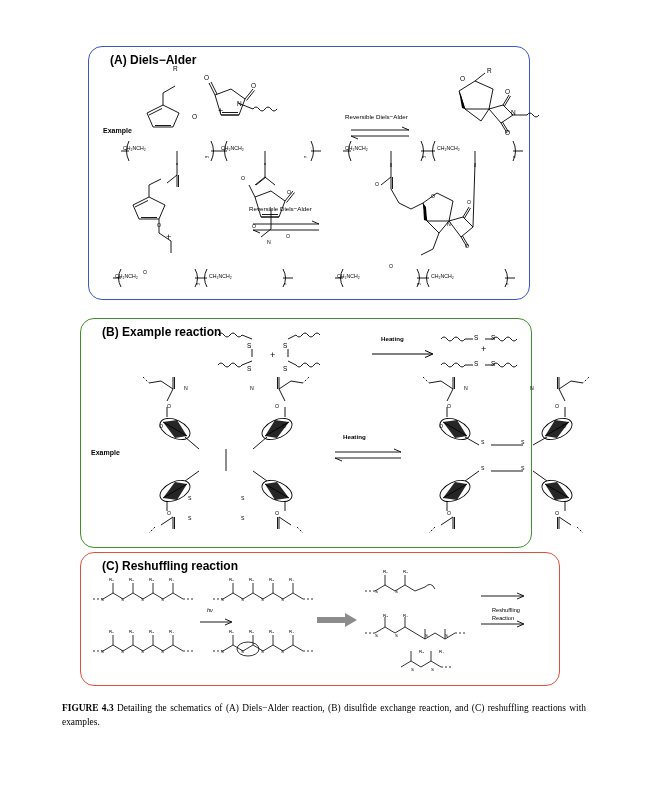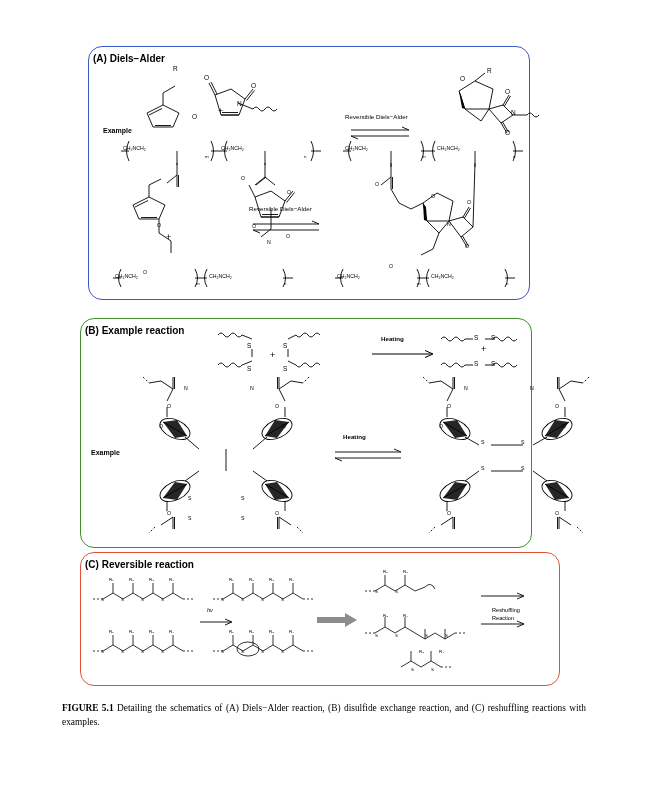--- a/index.html
+++ b/index.html
@@ -43,24 +43,24 @@
   }
   #panel-c {
     left: 80px;
     top: 552px;
     width: 478px;
     height: 132px;
     border: 1.2px solid #e0513a;
   }
   .panel-title {
     position: absolute;
-    left: 4px;
+    left: 21px;
     top: 6px;
     font-family: "Liberation Sans", sans-serif;
-    font-size: 10px;
+    font-size: 12px;
     font-weight: bold;
     color: #000;
     white-space: nowrap;
   }
   .example-label {
     position: absolute;
     font-family: "Liberation Sans", sans-serif;
     font-size: 7px;
     font-weight: bold;
     white-space: nowrap;
@@ -526,21 +526,21 @@
     <div class="lbl small" style="left:449px; top:66px;">N</div>
     <div class="lbl small" style="left:400px; top:120px;">S</div>
     <div class="lbl small" style="left:440px; top:120px;">S</div>
     <div class="lbl small" style="left:400px; top:146px;">S</div>
     <div class="lbl small" style="left:440px; top:146px;">S</div>
     <div class="lbl small" style="left:366px; top:191px;">O</div>
     <div class="lbl small" style="left:474px; top:191px;">O</div>
   </div>
 
   <div class="panel" id="panel-c">
-    <div class="panel-title">(C) Reversible reaction</div>
+    <div class="panel-title">(C) Reshuffling reaction</div>
 
     <svg class="sv" style="left:8px; top:22px;" width="110" height="98" viewBox="0 0 110 98">
       <g fill="none" stroke="#000" stroke-width="0.8">
         <path d="M4 24 h10" stroke-dasharray="2 2"></path>
         <polyline points="14,24 24,18 34,24 44,18 54,24 64,18 74,24 84,18 94,24"></polyline>
         <line x1="24" y1="18" x2="24" y2="8"></line>
         <line x1="44" y1="18" x2="44" y2="8"></line>
         <line x1="64" y1="18" x2="64" y2="8"></line>
         <line x1="84" y1="18" x2="84" y2="8"></line>
         <path d="M94 24 h10" stroke-dasharray="2 2"></path>
@@ -668,17 +668,17 @@
         <line x1="2" y1="5" x2="44" y2="5"></line>
         <polyline points="38,2 45,5 38,8"></polyline>
       </g>
     </svg>
 
     <div class="lbl" style="left:411px; top:54px; font-size:5.6px;">Reshuffling</div>
     <div class="lbl" style="left:411px; top:62px; font-size:5.6px;">Reaction</div>
   </div>
 
   <div id="caption">
-    <span class="fignum">FIGURE 5.1</span>
+    <span class="fignum">FIGURE 4.3</span>
     <span>Detailing the schematics of (A) Diels−Alder reaction, (B) disulfide exchange reaction, and (C) reshuffling reactions with examples.</span>
   </div>
 
 </div>
 
 </body></html>

